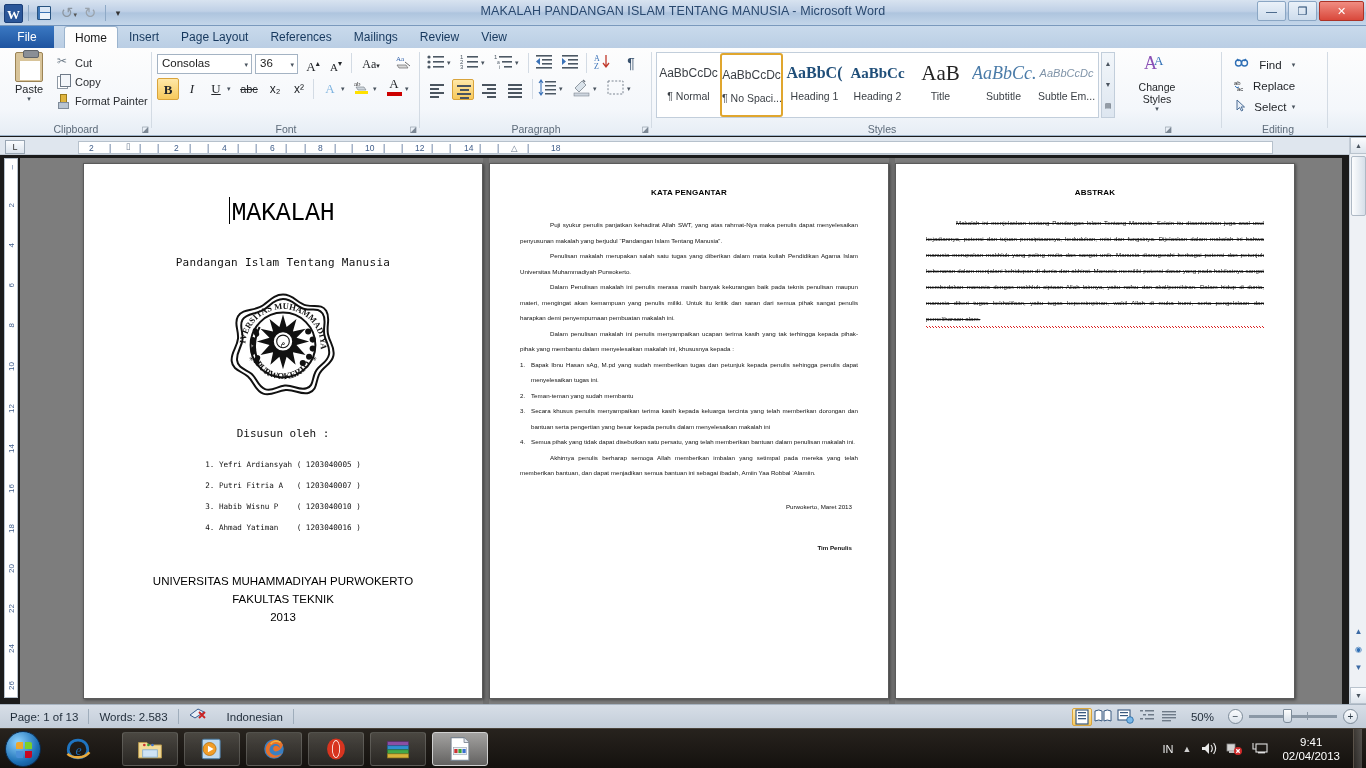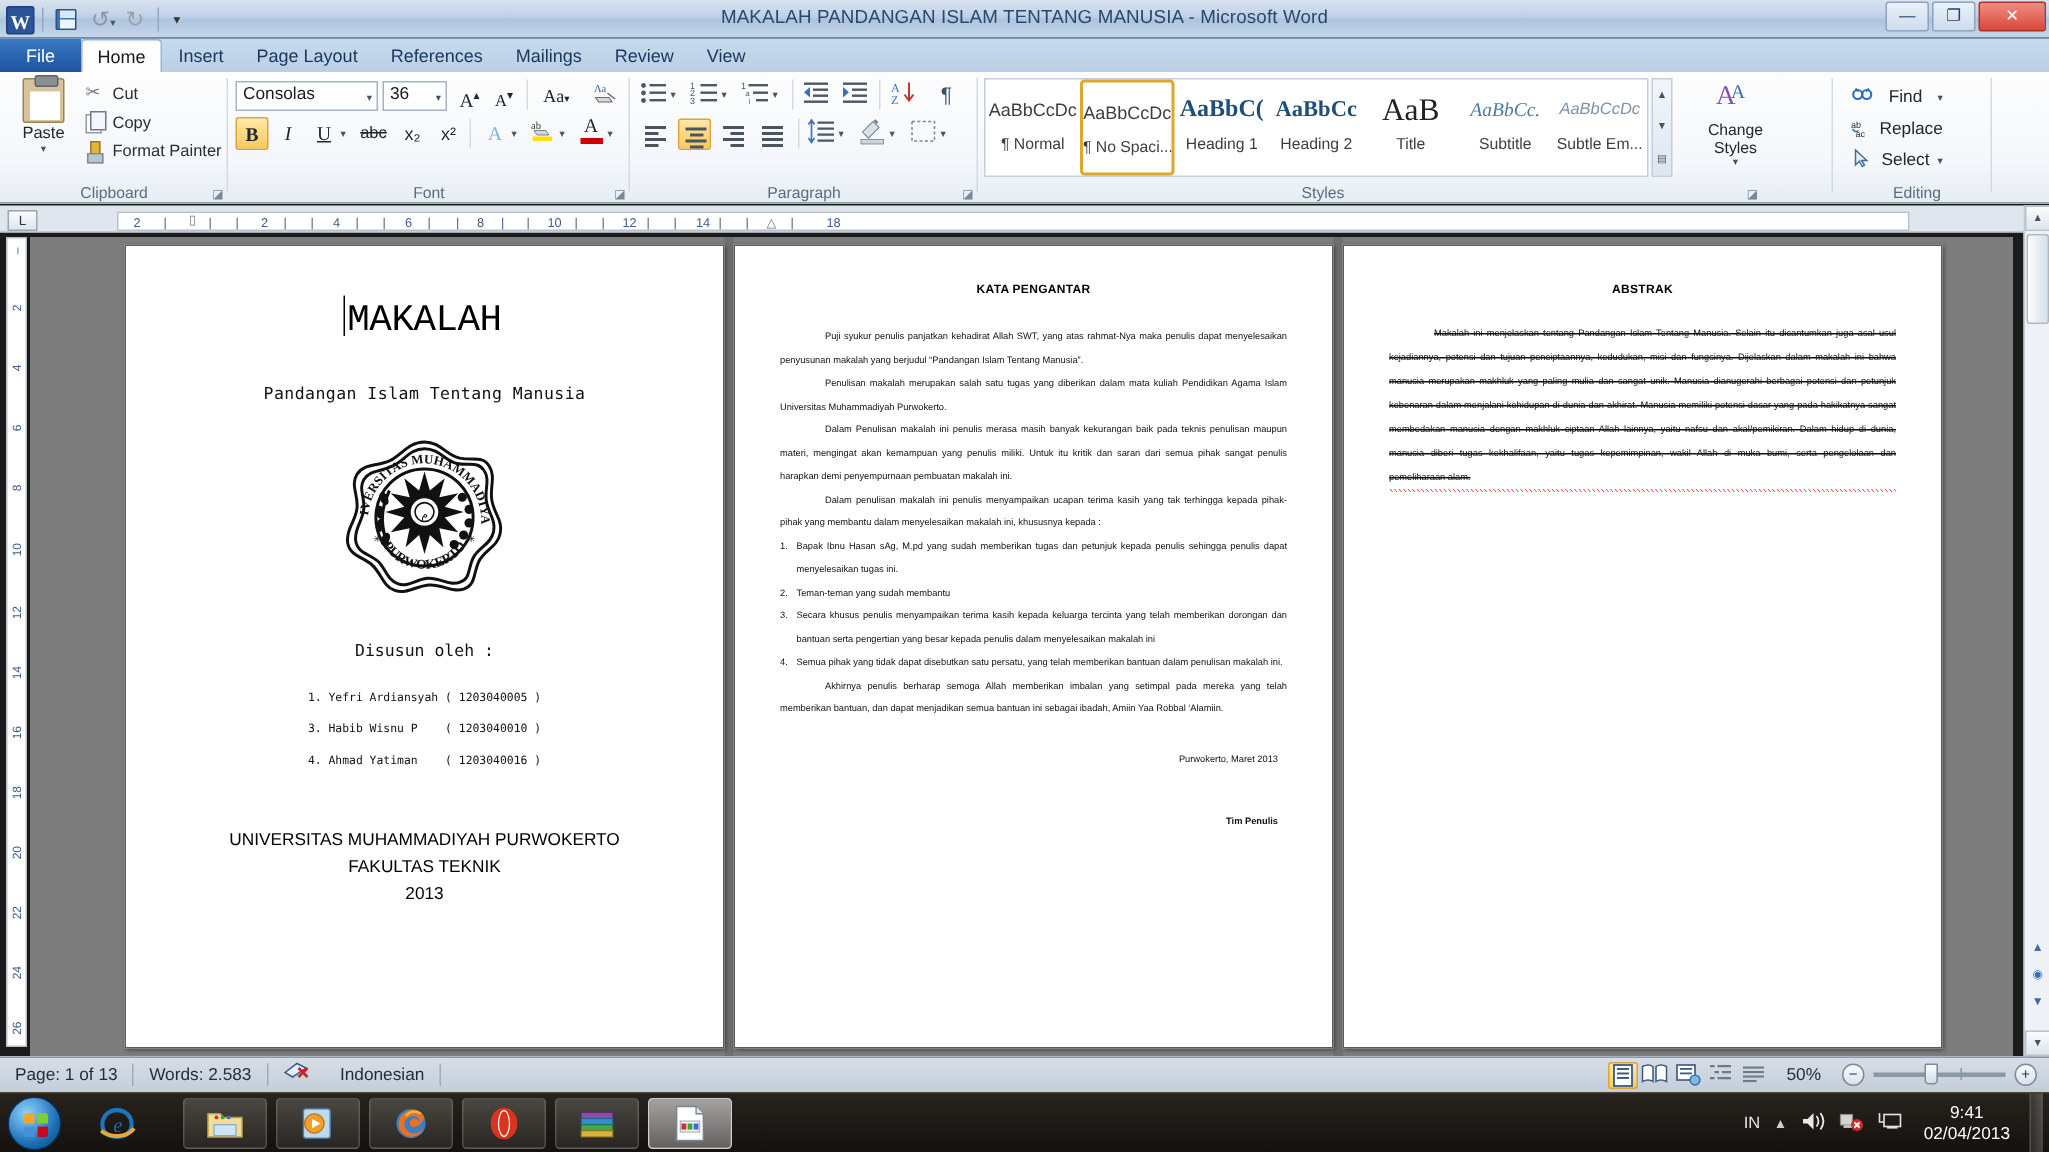--- a/index.html
+++ b/index.html
@@ -58,21 +58,21 @@
   .tabs { display:flex; height:22px; align-items:flex-end; }
   .tab {
     padding:2px 11px 3px; font-size:12px; color:#16385e; cursor:pointer; height:22px; line-height:18px;
   }
   .tab.file {
     background:#2a61a8; color:#fff; width:54px; text-align:center; padding:2px 0 3px;
     background:linear-gradient(to bottom,#3a78c2,#1e54a0);
   }
   .tab.active {
     background:#fdfdfd; border:1px solid #9bb4ce; border-bottom:none;
-    border-radius:3px 3px 0 0; color:#1a1a1a; padding:2px 10px 3px;
+    border-radius:3px 3px 0 0; color:#1a1a1a; padding:2px 10px 3px;margin-left:10px;
   }
 
   
   .ribbon {
     position:absolute; left:0; top:48px; width:1366px; height:88px;
     background: linear-gradient(to bottom,#fdfdfd 0%, #f4f7fb 70%, #e6edf5 100%);
     border-bottom:1px solid #9fb4cb;
   }
   .grp { position:absolute; top:0; height:88px; }
   .grp-label {
@@ -549,21 +549,21 @@
         </div>
         <div class="gitem">
           <div class="gsample" style="font-family:'Liberation Serif',serif;font-weight:bold;color:#1f4e79;font-size:15px;">AaBbCc</div>
           <div class="gname">Heading 2</div>
         </div>
         <div class="gitem">
           <div class="gsample" style="font-family:'Liberation Serif',serif;font-size:21px;color:#222;">AaB</div>
           <div class="gname">Title</div>
         </div>
         <div class="gitem">
-          <div class="gsample" style="font-family:'Liberation Serif',serif;font-style:italic;color:#4a7ba8;font-size:13px;">AaBbCc.</div>
+          <div class="gsample" style="font-family:'Liberation Serif',serif;font-style:italic;color:#4a7ba8;font-size:18px;">AaBbCc.</div>
           <div class="gname">Subtitle</div>
         </div>
         <div class="gitem">
           <div class="gsample" style="font-style:italic;color:#7f93a8;font-size:11px;">AaBbCcDc</div>
           <div class="gname">Subtle Em...</div>
         </div>
       </div>
       <div class="gal-scroll" style="left:449px;">
         <div>▲</div>
         <div>▼</div>
@@ -719,20 +719,21 @@
             </text>
             <path id="arcBot" d="M 24 62 A 36 36 0 0 0 96 62" fill="none"></path>
             <text font-size="10" font-family="serif" font-weight="bold" fill="#111">
               <textPath href="#arcBot" startOffset="50%" text-anchor="middle">PURWOKERTO</textPath>
             </text>
           </svg>
         </div>
         <div class="p1disusun">Disusun oleh :</div>
         <div class="p1names">
           <div>1. Yefri Ardiansyah ( 1203040005 )</div>
+          <div>2. Putri Fitria A   ( 1203040007 )</div>
           <div>3. Habib Wisnu P    ( 1203040010 )</div>
           <div>4. Ahmad Yatiman    ( 1203040016 )</div>
         </div>
         <div class="p1foot">
           <div>UNIVERSITAS MUHAMMADIYAH PURWOKERTO</div>
           <div>FAKULTAS TEKNIK</div>
           <div>2013</div>
         </div>
       </div>
     </div>

